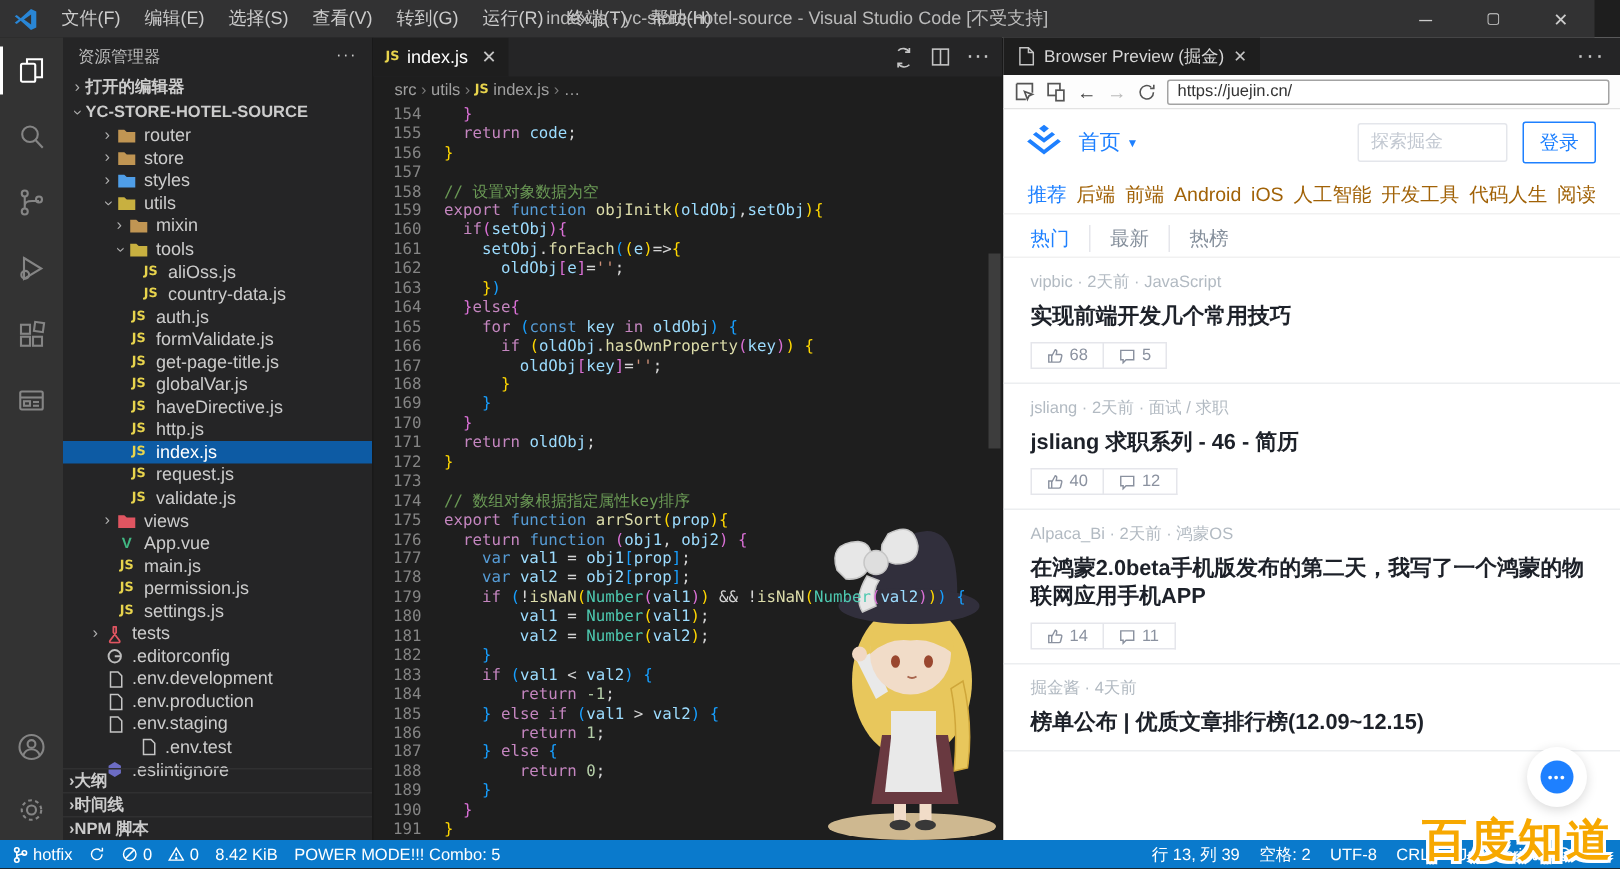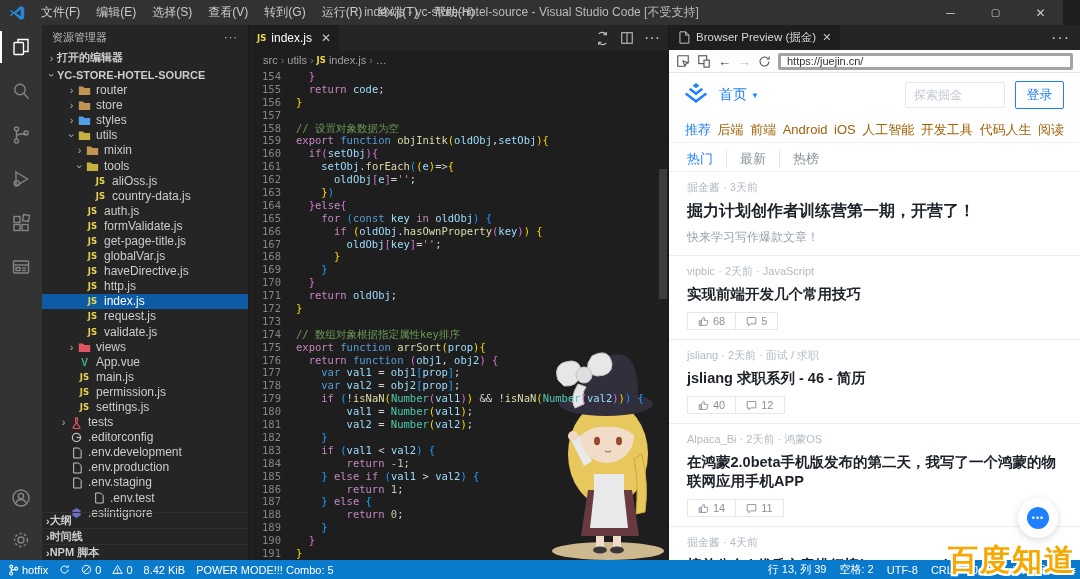--- a/index.html
+++ b/index.html
@@ -67,27 +67,27 @@
   
   .preview { flex:1; display:flex; flex-direction:column; background:#ffffff; border-left:1px solid #191919; position:relative; }
   .pv-tabbar { height:25px; background:#252526; display:flex; align-items:center; flex:0 0 auto; }
   .pv-tab { height:25px; background:#1e1e1e; display:flex; align-items:center; gap:6px; padding:0 9px; color:#d7d7d7; font-size:11.5px; }
   .pv-tab svg { stroke:#c5c5c5; fill:none; stroke-width:1.2; }
   .pv-dots { margin-left:auto; color:#c5c5c5; padding-right:10px; letter-spacing:1px; }
   .pv-toolbar { height:23px; background:#fdfdfd; border-bottom:1px solid #e3e3e3; display:flex; align-items:center; gap:7px; padding:0 7px; flex:0 0 auto; }
   .pv-toolbar svg { stroke:#555555; fill:none; stroke-width:1.3; }
   .nav-arrow { font-size:13px; color:#444; line-height:1; }
   .nav-arrow.disabled { color:#bbbbbb; }
-  .urlbar { flex:1; height:17px; border:3px solid #a3a3a3; border-radius:2px; background:#ffffff;
+  .urlbar { flex:1; height:17px; border:1px solid #a3a3a3; border-radius:2px; background:#ffffff;
     font-size:11px; color:#333333; padding:0 6px; outline:none; font-family:"Liberation Sans",sans-serif; }
   .page { flex:1; overflow:hidden; background:#ffffff; position:relative; }
   .jj-header { height:44px; display:flex; align-items:center; padding:0 14px; gap:10px; }
   .jj-home { color:#1e80ff; font-size:14px; display:flex; align-items:center; gap:4px; }
   .jj-caret { font-size:8px; color:#1e80ff; }
-  .jj-search { width:100px; height:26px; border:1px solid #e4e6eb; border-radius:2px; font-size:12px; padding:0 8px; margin-left:auto; outline:none; color:#333; font-family:Liberation Serif, serif;}
+  .jj-search { width:100px; height:26px; border:1px solid #e4e6eb; border-radius:2px; font-size:12px; padding:0 8px; margin-left:auto; outline:none; color:#333; font-family:Liberation Mono, monospace;}
   .jj-search::placeholder { color:#c2c8d1; }
   .jj-login { width:49px; height:28px; border:1px solid #1e80ff; border-radius:2px; background:#fff; color:#1e80ff; font-size:13px; margin-right:2px; }
   .jj-nav { height:26px; display:flex; align-items:center; justify-content:space-between; padding:0 16px; border-bottom:1px solid #f1f1f1; }
   .jj-nav-item { font-size:13px; color:#a16207; cursor:pointer; white-space:nowrap; }
   .jj-nav-item.active { color:#1e80ff; }
   .jj-tabs { height:26px; display:flex; align-items:center; padding:0 18px; border-bottom:1px solid #f1f1f1; margin-top:3px; }
   .jj-tab { font-size:13px; color:#86909c; padding:0 13px; position:relative; }
   .jj-tab:first-child { padding-left:0; }
   .jj-tab.active { color:#1e80ff; }
   .jj-tab + .jj-tab { border-left:1px solid #e5e6eb; }
@@ -601,25 +601,20 @@
             <span class="jj-nav-item">代码人生</span>
             <span class="jj-nav-item">阅读</span>
           </div>
         <div class="jj-tabs" id="jj-tabs">
             <span class="jj-tab active">热门</span>
             <span class="jj-tab">最新</span>
             <span class="jj-tab">热榜</span>
           </div>
         <div id="jj-feed">
             <div class="article">
-              <div class="a-meta">掘金酱 · 3天前</div>
-              <div class="a-title" style="font-size: 16px;">掘力计划创作者训练营第一期，开营了！</div>
-              <div class="a-abs">快来学习写作爆款文章！</div>
-            </div>
-            <div class="article">
               <div class="a-meta">vipbic · 2天前 · JavaScript</div>
               <div class="a-title">实现前端开发几个常用技巧</div>
               <div class="a-actions">
                 <span class="pill">
                   <svg width="11" height="11" viewBox="0 0 14 14">
                     <path d="M1.5 6 h2.5 v6 h-2.5 z M4 7 L7 1.5 q1.5 .3 1.2 2 L7.8 5.5 h3.7 q1.3 0 1 1.5 l-1 4 q-.3 1 -1.4 1 H4 Z"></path>
                   </svg>
                   <span>68</span>
                 </span>
                 <span class="pill">

